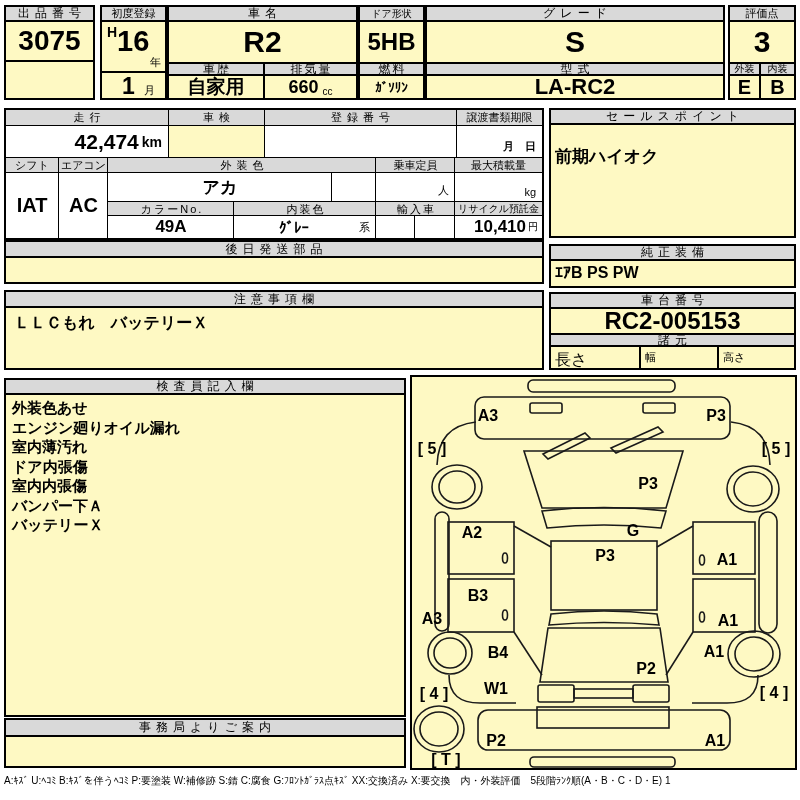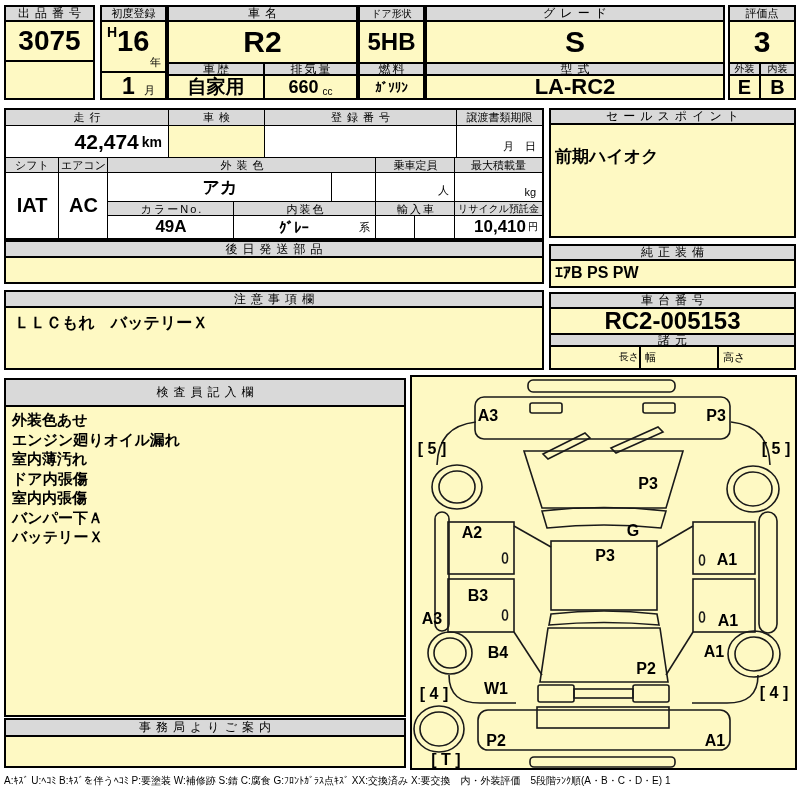--- a/index.html
+++ b/index.html
@@ -86,21 +86,21 @@
     <div class="cell gray chd sp" style="left:-1px;top:-1px;width:164px;height:17px;">走行</div>
     <div class="cell gray chd sp" style="left:162px;top:-1px;width:97px;height:17px;">車検</div>
     <div class="cell gray chd sp" style="left:258px;top:-1px;width:193px;height:17px;">登録番号</div>
     <div class="cell gray chd" style="left:450px;top:-1px;width:87px;height:17px;">譲渡書類期限</div>
 
     <div class="cell" style="left:-1px;top:15px;width:164px;height:34px;display:flex;align-items:center;justify-content:flex-end;padding-right:6px;">
       <span style="font-weight:bold;font-size:21px;">42,474</span>
       <span style="font-weight:bold;font-size:14px;margin-left:3px;">km</span>
     </div>
     <div class="cell" style="left:258px;top:15px;width:193px;height:34px;"></div>
-    <div class="cell chd" style="left:450px;top:15px;width:87px;height:34px;align-items:flex-end;justify-content:flex-end;padding:0 6px 4px 4px;">月　日</div>
+    <div class="cell chd" style="left:450px;top:15px;width:87px;height:34px;align-items:flex-end;justify-content:flex-end;padding:0 6px 4px 4px;font-weight:bold;">月　日</div>
 
     <div class="cell gray chd" style="left:-1px;top:47px;width:54px;height:17px;">シフト</div>
     <div class="cell gray chd" style="left:52px;top:47px;width:51px;height:17px;">エアコン</div>
     <div class="cell gray chd sp" style="left:101px;top:47px;width:270px;height:17px;">外装色</div>
     <div class="cell gray chd" style="left:369px;top:47px;width:81px;height:17px;">乗車定員</div>
     <div class="cell gray chd" style="left:448px;top:47px;width:89px;height:17px;">最大積載量</div>
 
     <div class="cell val" style="left:-1px;top:62px;width:54px;height:67px;font-size:20px;">IAT</div>
     <div class="cell val" style="left:52px;top:62px;width:51px;height:67px;font-size:20px;">AC</div>
     <div class="cell val" style="left:101px;top:62px;width:226px;height:31px;font-size:17px;">アカ</div>
@@ -144,28 +144,28 @@
   <div class="box" style="left:549px;top:244px;width:247px;height:44px;">
     <div class="hdr sp" style="height:15px;">純正装備</div>
     <div style="padding:3px 4px 0 4px;font-weight:bold;font-size:16px;">ｴｱB PS PW</div>
   </div>
 
   <div class="box" style="left:549px;top:292px;width:247px;height:78px;">
     <div class="hdr sp" style="height:15px;">車台番号</div>
     <div class="val" style="height:24px;font-size:24px;">RC2-005153</div>
     <div class="hdr sp" style="height:14px;border-top:2px solid #000;">諸元</div>
     <div style="display:flex;height:21px;">
-      <div style="flex:0 0 90px;border-right:2px solid #000;font-size:10px;padding:3px 0 0 4px;box-sizing:border-box;text-align:right;">長さ</div>
+      <div style="flex:0 0 90px;border-right:2px solid #000;font-size:16px;padding:3px 0 0 4px;box-sizing:border-box;">長さ</div>
       <div style="flex:0 0 78px;border-right:2px solid #000;font-size:11px;padding:3px 0 0 4px;box-sizing:border-box;">幅</div>
       <div style="flex:1;font-size:11px;padding:3px 0 0 4px;box-sizing:border-box;">高さ</div>
     </div>
   </div>
 
   <div class="box" style="left:4px;top:378px;width:402px;height:339px;">
-    <div class="hdr sp" style="height:27px;">検査員記入欄</div>
+    <div class="hdr sp" style="height:15px;">検査員記入欄</div>
     <div id="inspector-lines" style="padding:3px 6px;font-weight:bold;font-size:15px;line-height:19.5px;">
         <div>外装色あせ</div>
         <div>エンジン廻りオイル漏れ</div>
         <div>室内薄汚れ</div>
         <div>ドア内張傷</div>
         <div>室内内張傷</div>
         <div>バンパー下Ａ</div>
         <div>バッテリーＸ</div>
       </div>
   </div>

